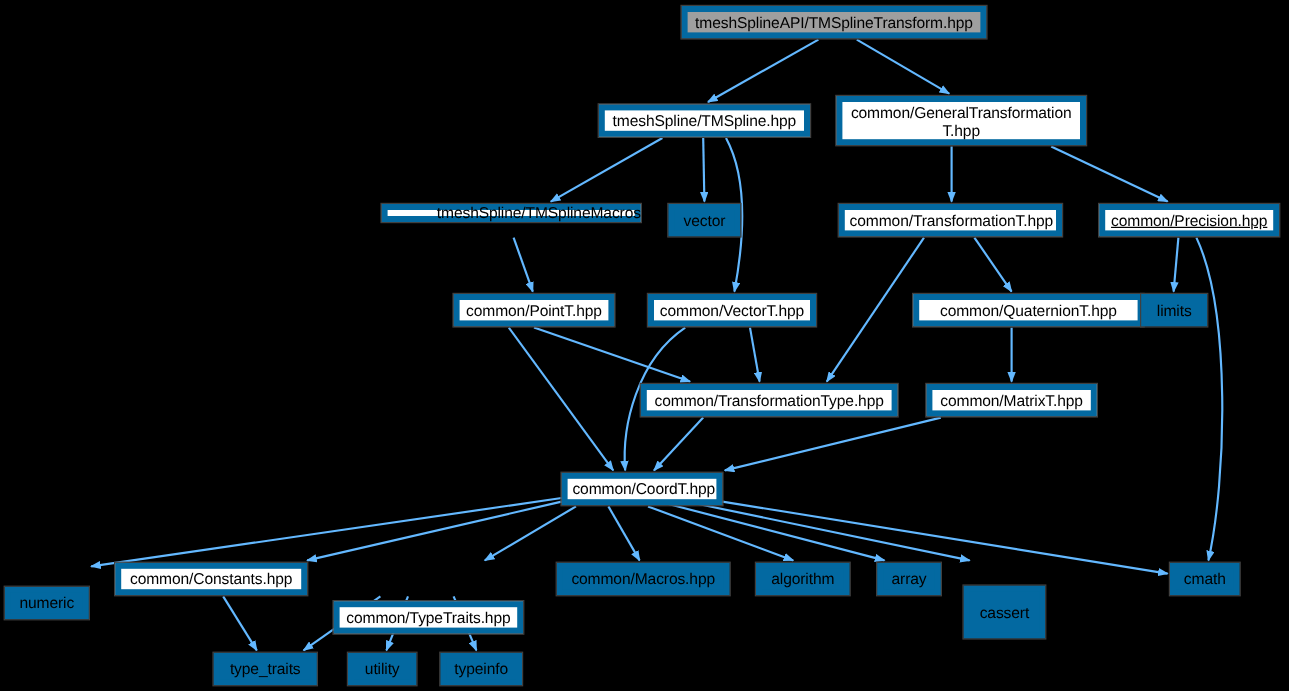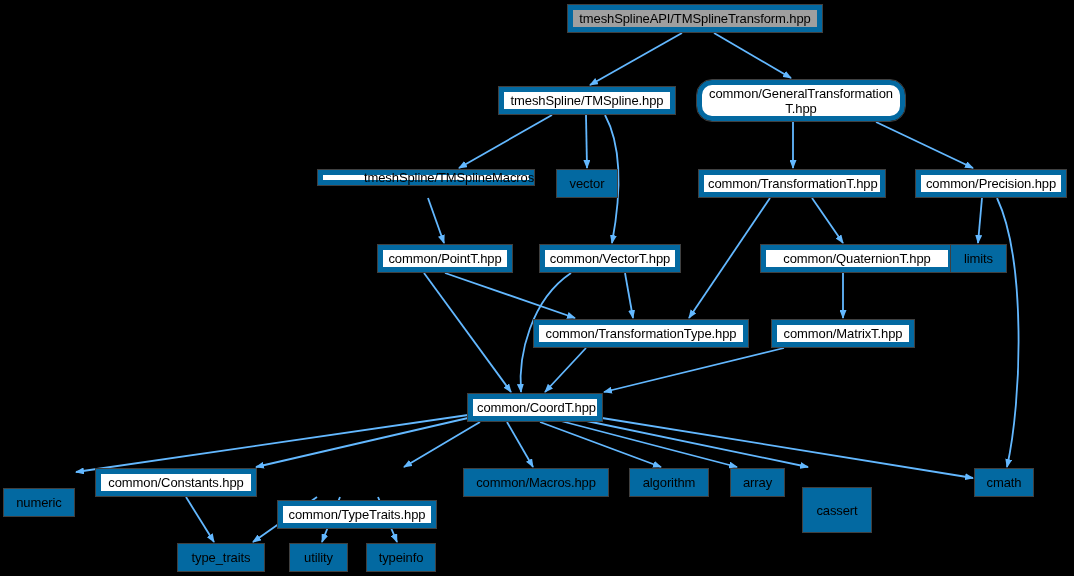--- a/index.html
+++ b/index.html
@@ -88,26 +88,26 @@
         <path d="M 602,418 L 973,478" fill="none" stroke="#63b8ff" stroke-width="1.8" marker-end="url(#arrowhead)"></path>
         <path d="M 186,497 L 214,542" fill="none" stroke="#63b8ff" stroke-width="1.8" marker-end="url(#arrowhead)"></path>
         <path d="M 317,497 L 253,542" fill="none" stroke="#63b8ff" stroke-width="1.8" marker-end="url(#arrowhead)"></path>
         <path d="M 340,497 L 322,542" fill="none" stroke="#63b8ff" stroke-width="1.8" marker-end="url(#arrowhead)"></path>
         <path d="M 378,497 L 397,542" fill="none" stroke="#63b8ff" stroke-width="1.8" marker-end="url(#arrowhead)"></path>
       </g>
   </svg>
   <div id="nodes">
       <div class="graph-node fill-dark" style="left: 568px; top: 5px; width: 254px; height: 27px;"><span class="node-label">tmeshSplineAPI/TMSplineTransform.hpp</span></div>
       <div class="graph-node fill-white" style="left: 499px; top: 87px; width: 176px; height: 27px;"><span class="node-label">tmeshSpline/TMSpline.hpp</span></div>
-      <div class="graph-node fill-white" style="left: 697px; top: 80px; width: 208px; height: 41px; border-radius: 15px;"><span class="node-label">common/GeneralTransformation
+      <div class="graph-node fill-white" style="left: 697px; top: 80px; width: 208px; height: 41px;"><span class="node-label">common/GeneralTransformation
 T.hpp</span></div>
       <div class="graph-node fill-white" style="left: 318px; top: 170px; width: 216px; height: 15px; padding-left: 37px;"><span class="node-label">tmeshSpline/TMSplineMacros.hpp</span></div>
       <div class="graph-node fill-gray" style="left: 557px; top: 170px; width: 60px; height: 27px;"><span class="node-label">vector</span></div>
       <div class="graph-node fill-white" style="left: 699px; top: 170px; width: 186px; height: 27px;"><span class="node-label">common/TransformationT.hpp</span></div>
-      <div class="graph-node fill-white" style="left: 916px; top: 170px; width: 150px; height: 27px;"><span class="node-label">common/Precision.hpp</span></div>
+      <div class="graph-node fill-white" style="left: 916px; top: 170px; width: 150px; height: 27px; text-decoration: underline;"><span class="node-label">common/Precision.hpp</span></div>
       <div class="graph-node fill-white" style="left: 378px; top: 245px; width: 134px; height: 27px;"><span class="node-label">common/PointT.hpp</span></div>
       <div class="graph-node fill-white" style="left: 540px; top: 245px; width: 140px; height: 27px;"><span class="node-label">common/VectorT.hpp</span></div>
       <div class="graph-node fill-white" style="left: 761px; top: 245px; width: 192px; height: 27px;"><span class="node-label">common/QuaternionT.hpp</span></div>
       <div class="graph-node fill-gray" style="left: 951px; top: 245px; width: 55px; height: 27px;"><span class="node-label">limits</span></div>
       <div class="graph-node fill-white" style="left: 534px; top: 320px; width: 214px; height: 27px;"><span class="node-label">common/TransformationType.hpp</span></div>
       <div class="graph-node fill-white" style="left: 772px; top: 320px; width: 142px; height: 27px;"><span class="node-label">common/MatrixT.hpp</span></div>
       <div class="graph-node fill-white" style="left: 468px; top: 394px; width: 134px; height: 27px;"><span class="node-label">common/CoordT.hpp</span></div>
       <div class="graph-node fill-gray" style="left: 4px; top: 489px; width: 70px; height: 27px;"><span class="node-label">numeric</span></div>
       <div class="graph-node fill-white" style="left: 96px; top: 469px; width: 160px; height: 27px;"><span class="node-label">common/Constants.hpp</span></div>
       <div class="graph-node fill-white" style="left: 278px; top: 469px; width: 158px; height: 27px; margin-top: 32px;"><span class="node-label">common/TypeTraits.hpp</span></div>

